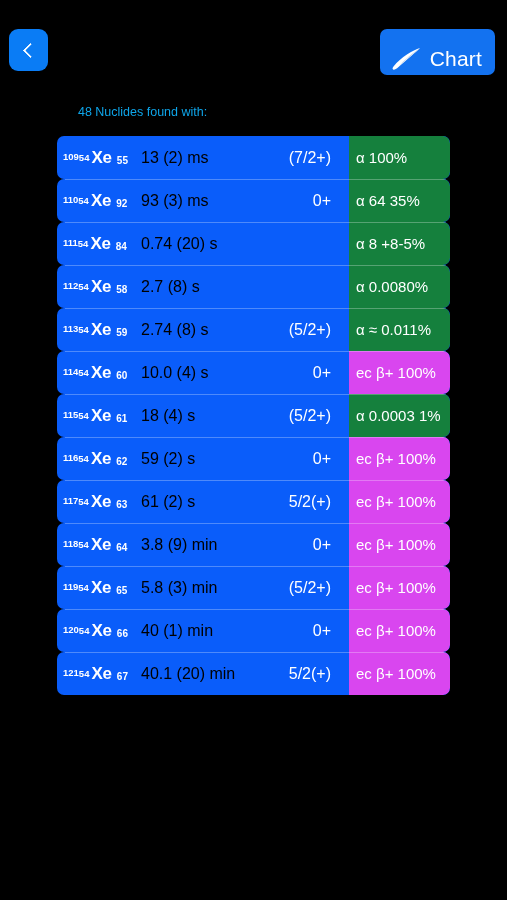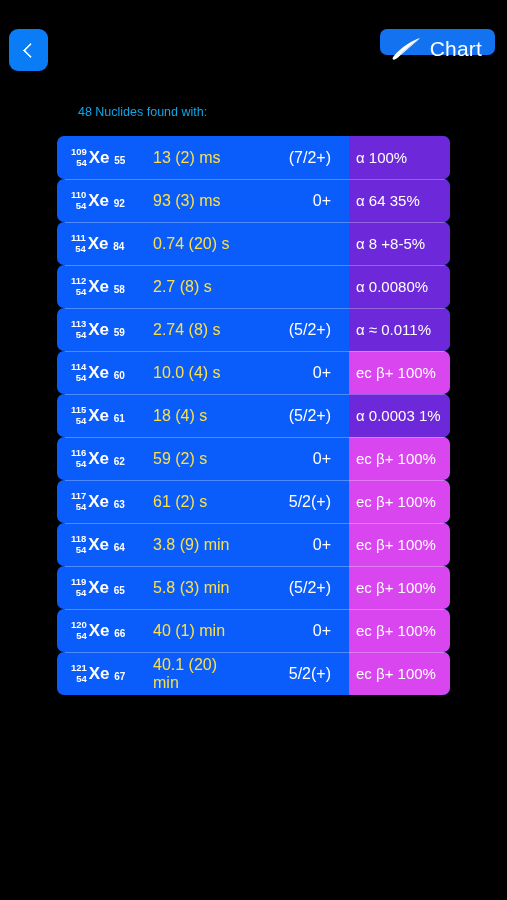--- a/index.html
+++ b/index.html
@@ -45,21 +45,21 @@
     border-bottom: 2.6px solid #ffffff;
     transform: rotate(45deg);
     margin-left: 4px;
     border-radius: 1px;
   }
 
   .chart-button {
     position: absolute;
     right: 12px;
     top: 29px;
-    height: 26px;
+    height: 46px;
     min-width: 100px;
     background: #1372f0;
     border-radius: 7px;
     display: flex;
     align-items: center;
     gap: 7px;
     padding: 13px 13px 0 9px;
     cursor: pointer;
   }
   .chart-button .swoosh {
@@ -134,27 +134,25 @@
     padding-left: 6px;
     position: relative;
   }
   .isotope {
     display: inline-flex;
     align-items: center;
     color: #ffffff;
   }
   .numbers {
     display: inline-flex;
-    flex-direction: column;
-    align-items: flex-end;
+    align-items: center;
     line-height: 10px;
     font-size: 9.5px;
     font-weight: 700;
     padding-right: 2px;
-    margin-left: 8px;
   }
   .numbers .mass { margin-bottom: 1px; }
   .numbers .proton { }
   .symbol {
     font-size: 17px;
     font-weight: 700;
     letter-spacing: -0.2px;
   }
   .neutron {
     font-size: 10px;
@@ -163,23 +161,22 @@
     padding-bottom: 2px;
     padding-left: 5px;
   }
 
   
   .cell-halflife {
     flex: 1 1 auto;
     display: flex;
     align-items: center;
     padding-left: 0px;
-    color: #fde047;
+    color: #000000;
     font-size: 16px;
-    margin-left: 12px;
   }
 
   
   .cell-spin {
     flex: 0 0 110px;
     display: flex;
     align-items: center;
     justify-content: flex-end;
     padding-right: 18px;
     color: #ffffff;
@@ -189,21 +186,21 @@
   
   .cell-decay {
     flex: 0 0 101px;
     display: flex;
     align-items: center;
     padding-left: 7px;
     font-size: 15px;
     color: #ffffff;
     border-radius: 0 7px 7px 0;
   }
-  .cell-decay.mode-alpha { background: #6d28d9; }
+  .cell-decay.mode-alpha { background: #15803d; }
   .cell-decay.mode-ec    { background: #d946ef; text-align: right; }
 </style>
 </head>
 <body>
 
 <div class="topbar">
 
   <div class="back-button">
     <span class="chev"></span>
   </div>

